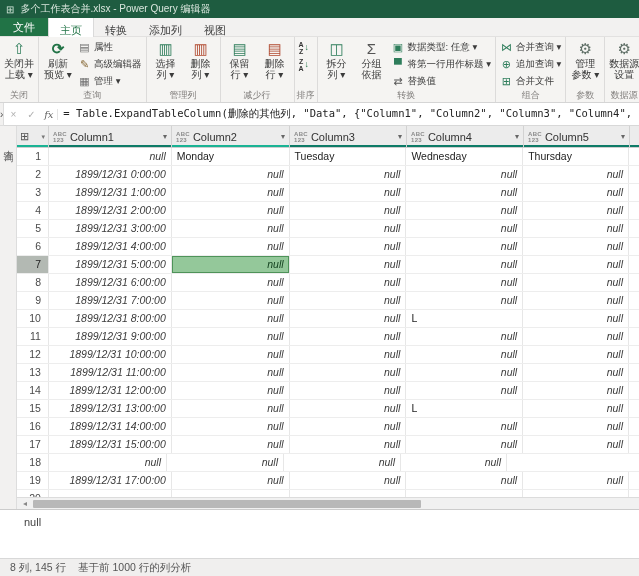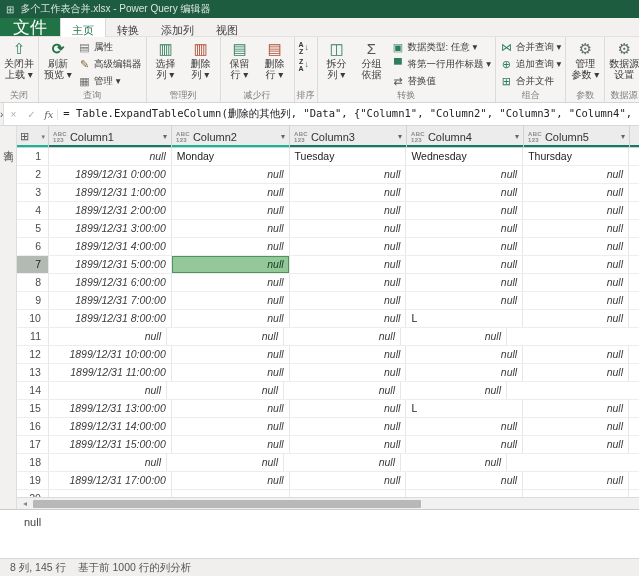--- a/index.html
+++ b/index.html
@@ -5,21 +5,21 @@
   *{box-sizing:border-box;margin:0;padding:0}
   html,body{width:639px;height:576px;overflow:hidden}
   body{font-family:"Liberation Sans",sans-serif;position:relative;background:#fff}
 
   
   .titlebar{position:absolute;top:0;left:0;right:0;height:18px;background:#1e5c40;color:#d9e6dd;display:flex;align-items:center;gap:6px;padding:0 6px;font-size:10px;white-space:nowrap;overflow:hidden}
   .wicon{font-size:10px;color:#cfe3d6}
 
   
   .tabrow{position:absolute;top:18px;left:0;right:0;height:19px;background:#f2f1f0;display:flex;border-bottom:1px solid #e2e1e0}
-  .tab-file{background:#217346;color:#fff;font-size:17px;padding:7px 13px;display:flex;align-items:center}
+  .tab-file{background:#217346;color:#fff;font-size:11px;padding:7px 13px;display:flex;align-items:center}
   .tab{font-size:11px;color:#3f3f3f;padding:12px 11px;display:flex;align-items:center}
   .tab.active{background:#fff;color:#217346;border-left:1px solid #dadada;border-right:1px solid #dadada}
 
   
   .ribbon{position:absolute;top:37px;left:0;right:0;height:66px;background:#f5f4f2;border-bottom:1px solid #d5d5d5;display:flex;overflow:hidden}
   .rgroup{display:flex;flex-direction:column;border-right:1px solid #dcdbda;padding:1px 2px 0;flex:0 0 auto}
   .ritems{display:flex;align-items:flex-start;gap:1px;flex:1}
   .glabel{font-size:9px;color:#807e7c;text-align:center;height:13px;line-height:13px;white-space:nowrap}
   .rbig{width:34px;display:flex;flex-direction:column;align-items:center;text-align:center;padding-top:2px;cursor:default}
   .rbig .ricon.big{font-size:15px;line-height:18px;height:18px}
@@ -417,20 +417,21 @@
           <div class="cell rnum" data-name="row-number">10</div>
           <div class="cell c1 v-date" data-name="grid-cell">1899/12/31 8:00:00</div>
           <div class="cell c2 v-null" data-name="grid-cell">null</div>
           <div class="cell c3 v-null" data-name="grid-cell">null</div>
           <div class="cell c4 v-text" data-name="grid-cell">L</div>
           <div class="cell c5 v-null" data-name="grid-cell">null</div>
           <div class="cell cfill"></div>
         </div>
         <div class="grow" data-name="table-row">
           <div class="cell rnum" data-name="row-number">11</div>
+          <div class="cell c1 v-date" data-name="grid-cell">1899/12/31 9:00:00</div>
           <div class="cell c2 v-null" data-name="grid-cell">null</div>
           <div class="cell c3 v-null" data-name="grid-cell">null</div>
           <div class="cell c4 v-null" data-name="grid-cell">null</div>
           <div class="cell c5 v-null" data-name="grid-cell">null</div>
           <div class="cell cfill"></div>
         </div>
         <div class="grow" data-name="table-row">
           <div class="cell rnum" data-name="row-number">12</div>
           <div class="cell c1 v-date" data-name="grid-cell">1899/12/31 10:00:00</div>
           <div class="cell c2 v-null" data-name="grid-cell">null</div>
@@ -443,20 +444,21 @@
           <div class="cell rnum" data-name="row-number">13</div>
           <div class="cell c1 v-date" data-name="grid-cell">1899/12/31 11:00:00</div>
           <div class="cell c2 v-null" data-name="grid-cell">null</div>
           <div class="cell c3 v-null" data-name="grid-cell">null</div>
           <div class="cell c4 v-null" data-name="grid-cell">null</div>
           <div class="cell c5 v-null" data-name="grid-cell">null</div>
           <div class="cell cfill"></div>
         </div>
         <div class="grow" data-name="table-row">
           <div class="cell rnum" data-name="row-number">14</div>
+          <div class="cell c1 v-date" data-name="grid-cell">1899/12/31 12:00:00</div>
           <div class="cell c2 v-null" data-name="grid-cell">null</div>
           <div class="cell c3 v-null" data-name="grid-cell">null</div>
           <div class="cell c4 v-null" data-name="grid-cell">null</div>
           <div class="cell c5 v-null" data-name="grid-cell">null</div>
           <div class="cell cfill"></div>
         </div>
         <div class="grow" data-name="table-row">
           <div class="cell rnum" data-name="row-number">15</div>
           <div class="cell c1 v-date" data-name="grid-cell">1899/12/31 13:00:00</div>
           <div class="cell c2 v-null" data-name="grid-cell">null</div>

